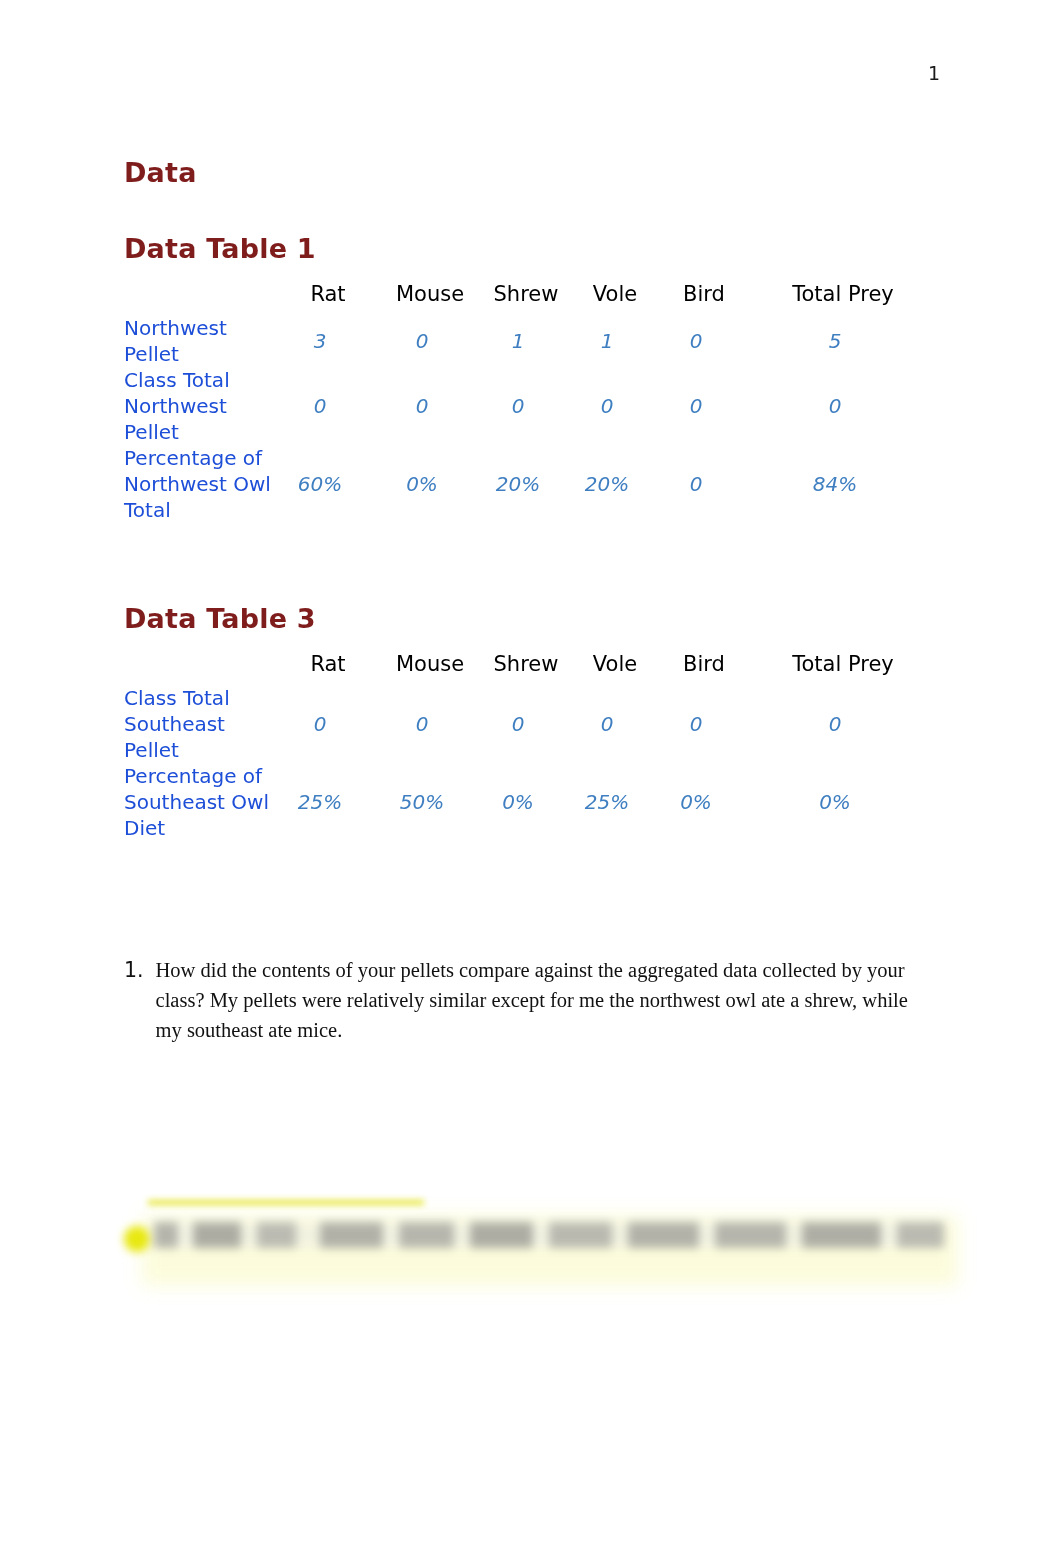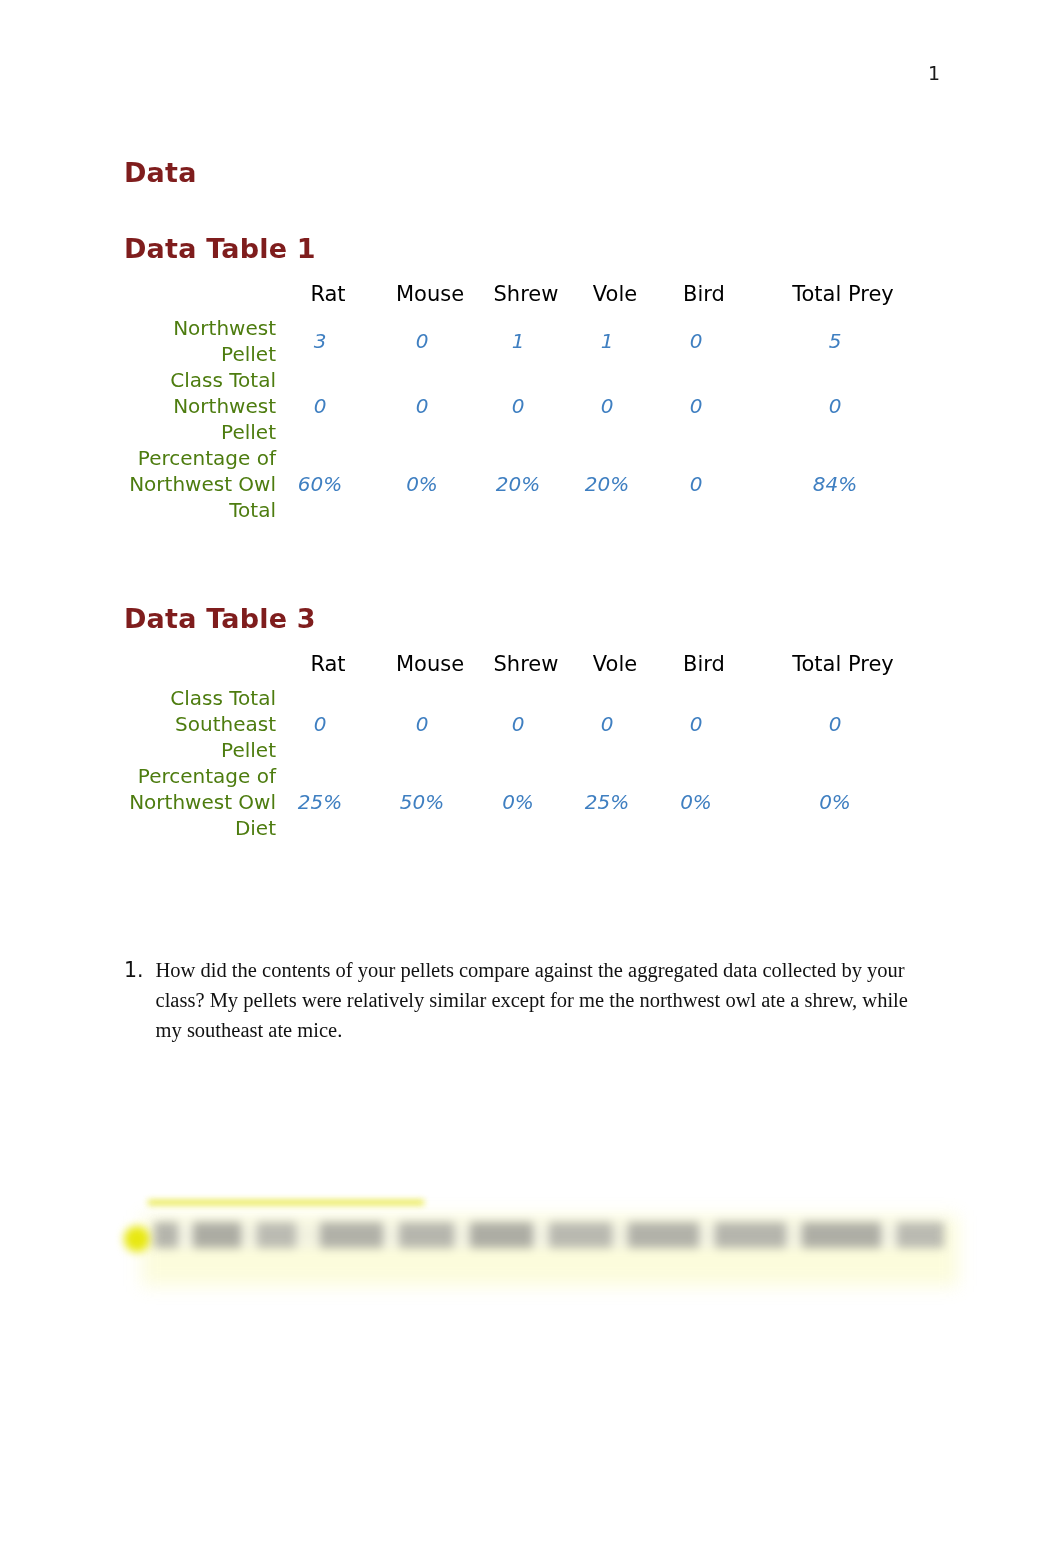--- a/index.html
+++ b/index.html
@@ -73,25 +73,25 @@
     font-weight: normal;
     font-size: 21px;
     text-align: center;
     padding-bottom: 9px;
     color: #000000;
     white-space: nowrap;
   }
   .data-table thead th.col-label { text-align: left; }
 
   .row-label {
-    text-align: right;
+    text-align: left;
     font-size: 20px;
     font-weight: 400;
     line-height: 1.3;
-    color: #4d7c0f;
+    color: #1d4ed8;
     padding: 1px 6px 1px 0;
   }
 
   .value {
     font-size: 20px;
     font-style: italic;
     color: #3f7fc1;
     text-align: center;
     white-space: nowrap;
   }
@@ -271,21 +271,21 @@
       <tr>
         <td class="row-label">Class Total Southeast Pellet</td>
         <td class="value"><span>0</span></td>
         <td class="value"><span>0</span></td>
         <td class="value"><span>0</span></td>
         <td class="value"><span>0</span></td>
         <td class="value"><span>0</span></td>
         <td class="value"><span>0</span></td>
       </tr>
       <tr>
-        <td class="row-label">Percentage of Northwest Owl Diet</td>
+        <td class="row-label">Percentage of Southeast Owl Diet</td>
         <td class="value"><span>25%</span></td>
         <td class="value"><span>50%</span></td>
         <td class="value"><span>0%</span></td>
         <td class="value"><span>25%</span></td>
         <td class="value"><span>0%</span></td>
         <td class="value"><span>0%</span></td>
       </tr>
     </tbody>
   </table>
 

